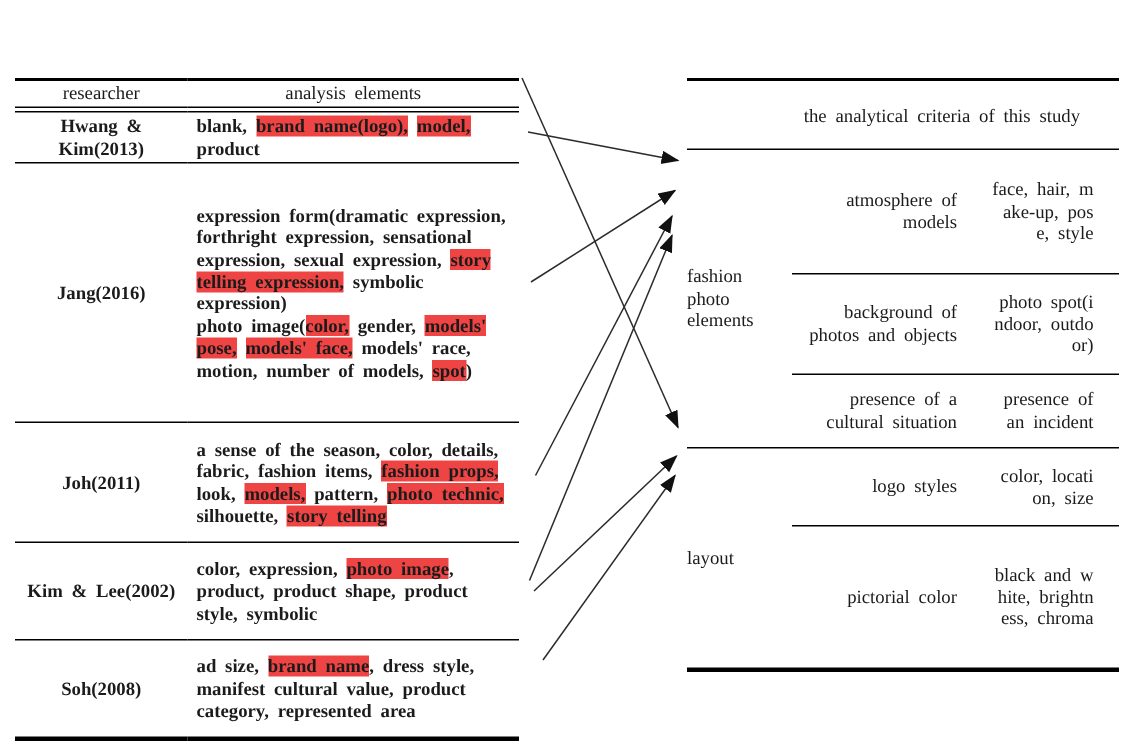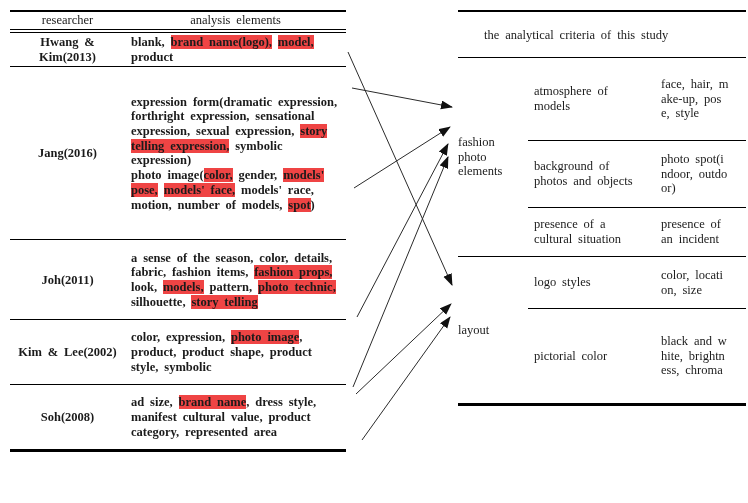--- a/index.html
+++ b/index.html
@@ -6,21 +6,21 @@
     margin: 0; padding: 0;
     background: #ffffff;
     width: 748px; height: 503px;
     font-family: "Liberation Serif", "DejaVu Serif", serif;
     color: #1b1b1b;
     position: relative;
     overflow: hidden;
   }
   #stage { position: relative; width: 748px; height: 503px; }
 
-  table { border-collapse: collapse; table-layout: fixed; }
+  table { border-collapse: collapse; table-layout: fixed; margin-top: 42px; }
   td, th { font-weight: normal; word-spacing: 0.22em; }
 
   
   #left-table {
     position: absolute; left: 10px; top: 10px; width: 336px;
     border-top: 2.5px solid #000;
     border-bottom: 3px solid #000;
     font-size: 12.5px; line-height: 14.7px;
   }
   #left-table col.c1 { width: 115px; }
@@ -40,21 +40,21 @@
   
   #right-table {
     position: absolute; left: 458px; top: 10px; width: 288px;
     border-top: 2.5px solid #000;
     border-bottom: 3px solid #000;
     font-size: 12.5px; line-height: 14.7px;
   }
   #right-table col.r1 { width: 70px; }
   #right-table col.r2 { width: 116px; }
   #right-table col.r3 { width: 102px; }
-  #right-table td { vertical-align: middle; text-align: left; padding: 0; }
+  #right-table td { vertical-align: middle; text-align: right; padding: 0; }
   #right-table td.title-cell {
     border-bottom: 1px solid #000;
     height: 45px; line-height: 22px; padding: 0 26px;
   }
   #right-table td.sec-label { text-align: left; }
   #right-table td.criterion { padding: 0 6px; }
   #right-table td.detail { padding: 0 17px; word-break: break-all; }
   #right-table tr.sub-row td { border-top: 1px solid #000; }
   #right-table tr.section-start td { border-top: 1px solid #000; }
 

